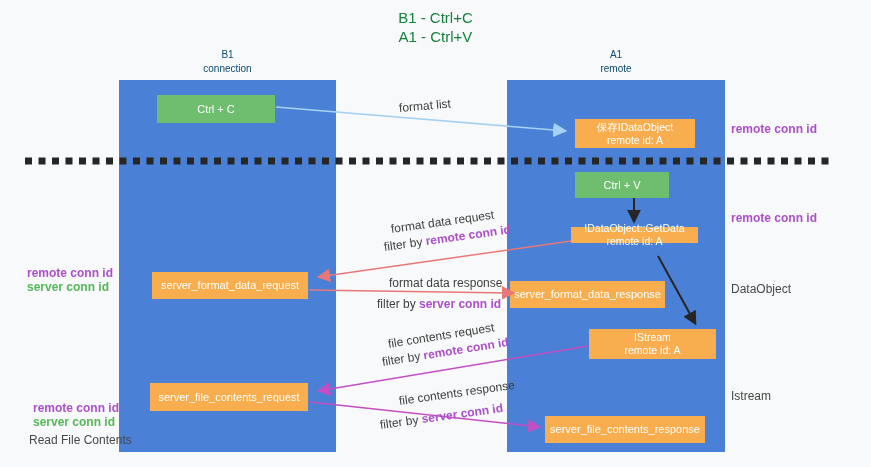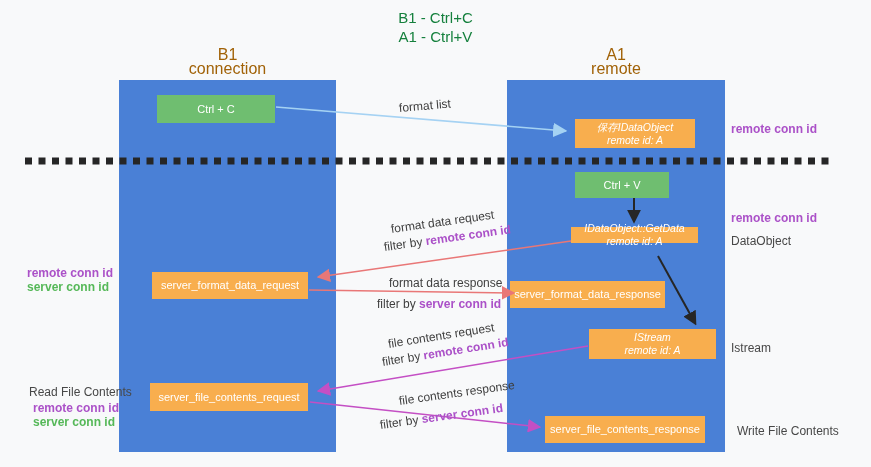--- a/index.html
+++ b/index.html
@@ -7,43 +7,43 @@
     position:relative; width:871px; height:467px;
     background:#f8f9fa; overflow:hidden;
     font-family:"Liberation Sans", sans-serif;
   }
   .title {
     position:absolute; top:8px; left:0; right:0;
     text-align:center; font-size:15px; line-height:19px; color:#15803d;
   }
   .lane-header {
     position:absolute; top:48px; text-align:center;
-    font-size:16px; line-height:14px; color:#a16207; z-index:2;
+    font-size:10px; line-height:14px; color:#0c4a6e; z-index:2;
   }
   .lane { position:absolute; background:var(--lane-blue,#4a80d6); z-index:1; }
   .node {
     position:absolute; z-index:2;
     display:flex; flex-direction:column; align-items:center; justify-content:center;
     color:#ffffff; font-size:11px; line-height:13px; text-align:center;
   }
   .node.green  { background:var(--node-green,#6fbe70); }
   .node.orange { background:var(--node-orange,#f8ae4e); }
-  .node .sub { font-size:10.5px;font-style:italic; }
+  .node .sub { font-size:10.5px; }
   .overlay { position:absolute; left:0; top:0; z-index:3; pointer-events:none; }
   .flow-label {
     position:absolute; z-index:4; font-size:12px; color:#3e3e3e; white-space:nowrap;
   }
   .tilt5 { transform:rotate(-5deg); transform-origin:left center; }
   .tilt8 { transform:rotate(-8deg); transform-origin:left center; }
   .tilt9 { transform:rotate(-9deg); transform-origin:left center; }
   .key-purple { color:var(--label-purple,#ab51c8); font-weight:bold; }
   .anno { position:absolute; z-index:4; font-size:12px; white-space:nowrap; }
   .anno.purple { color:var(--label-purple,#ab51c8); font-weight:bold; }
   .anno.green  { color:var(--label-green,#55b858); font-weight:bold; }
-  .anno.plain  { color:#474747; }
+  .anno.plain  { color:#474747;margin-top:48px; }
 </style>
 </head>
 <body>
 
 <div class="stage">
 
   <div class="title">
     <div>B1 - Ctrl+C</div>
     <div>A1 - Ctrl+V</div>
   </div>

